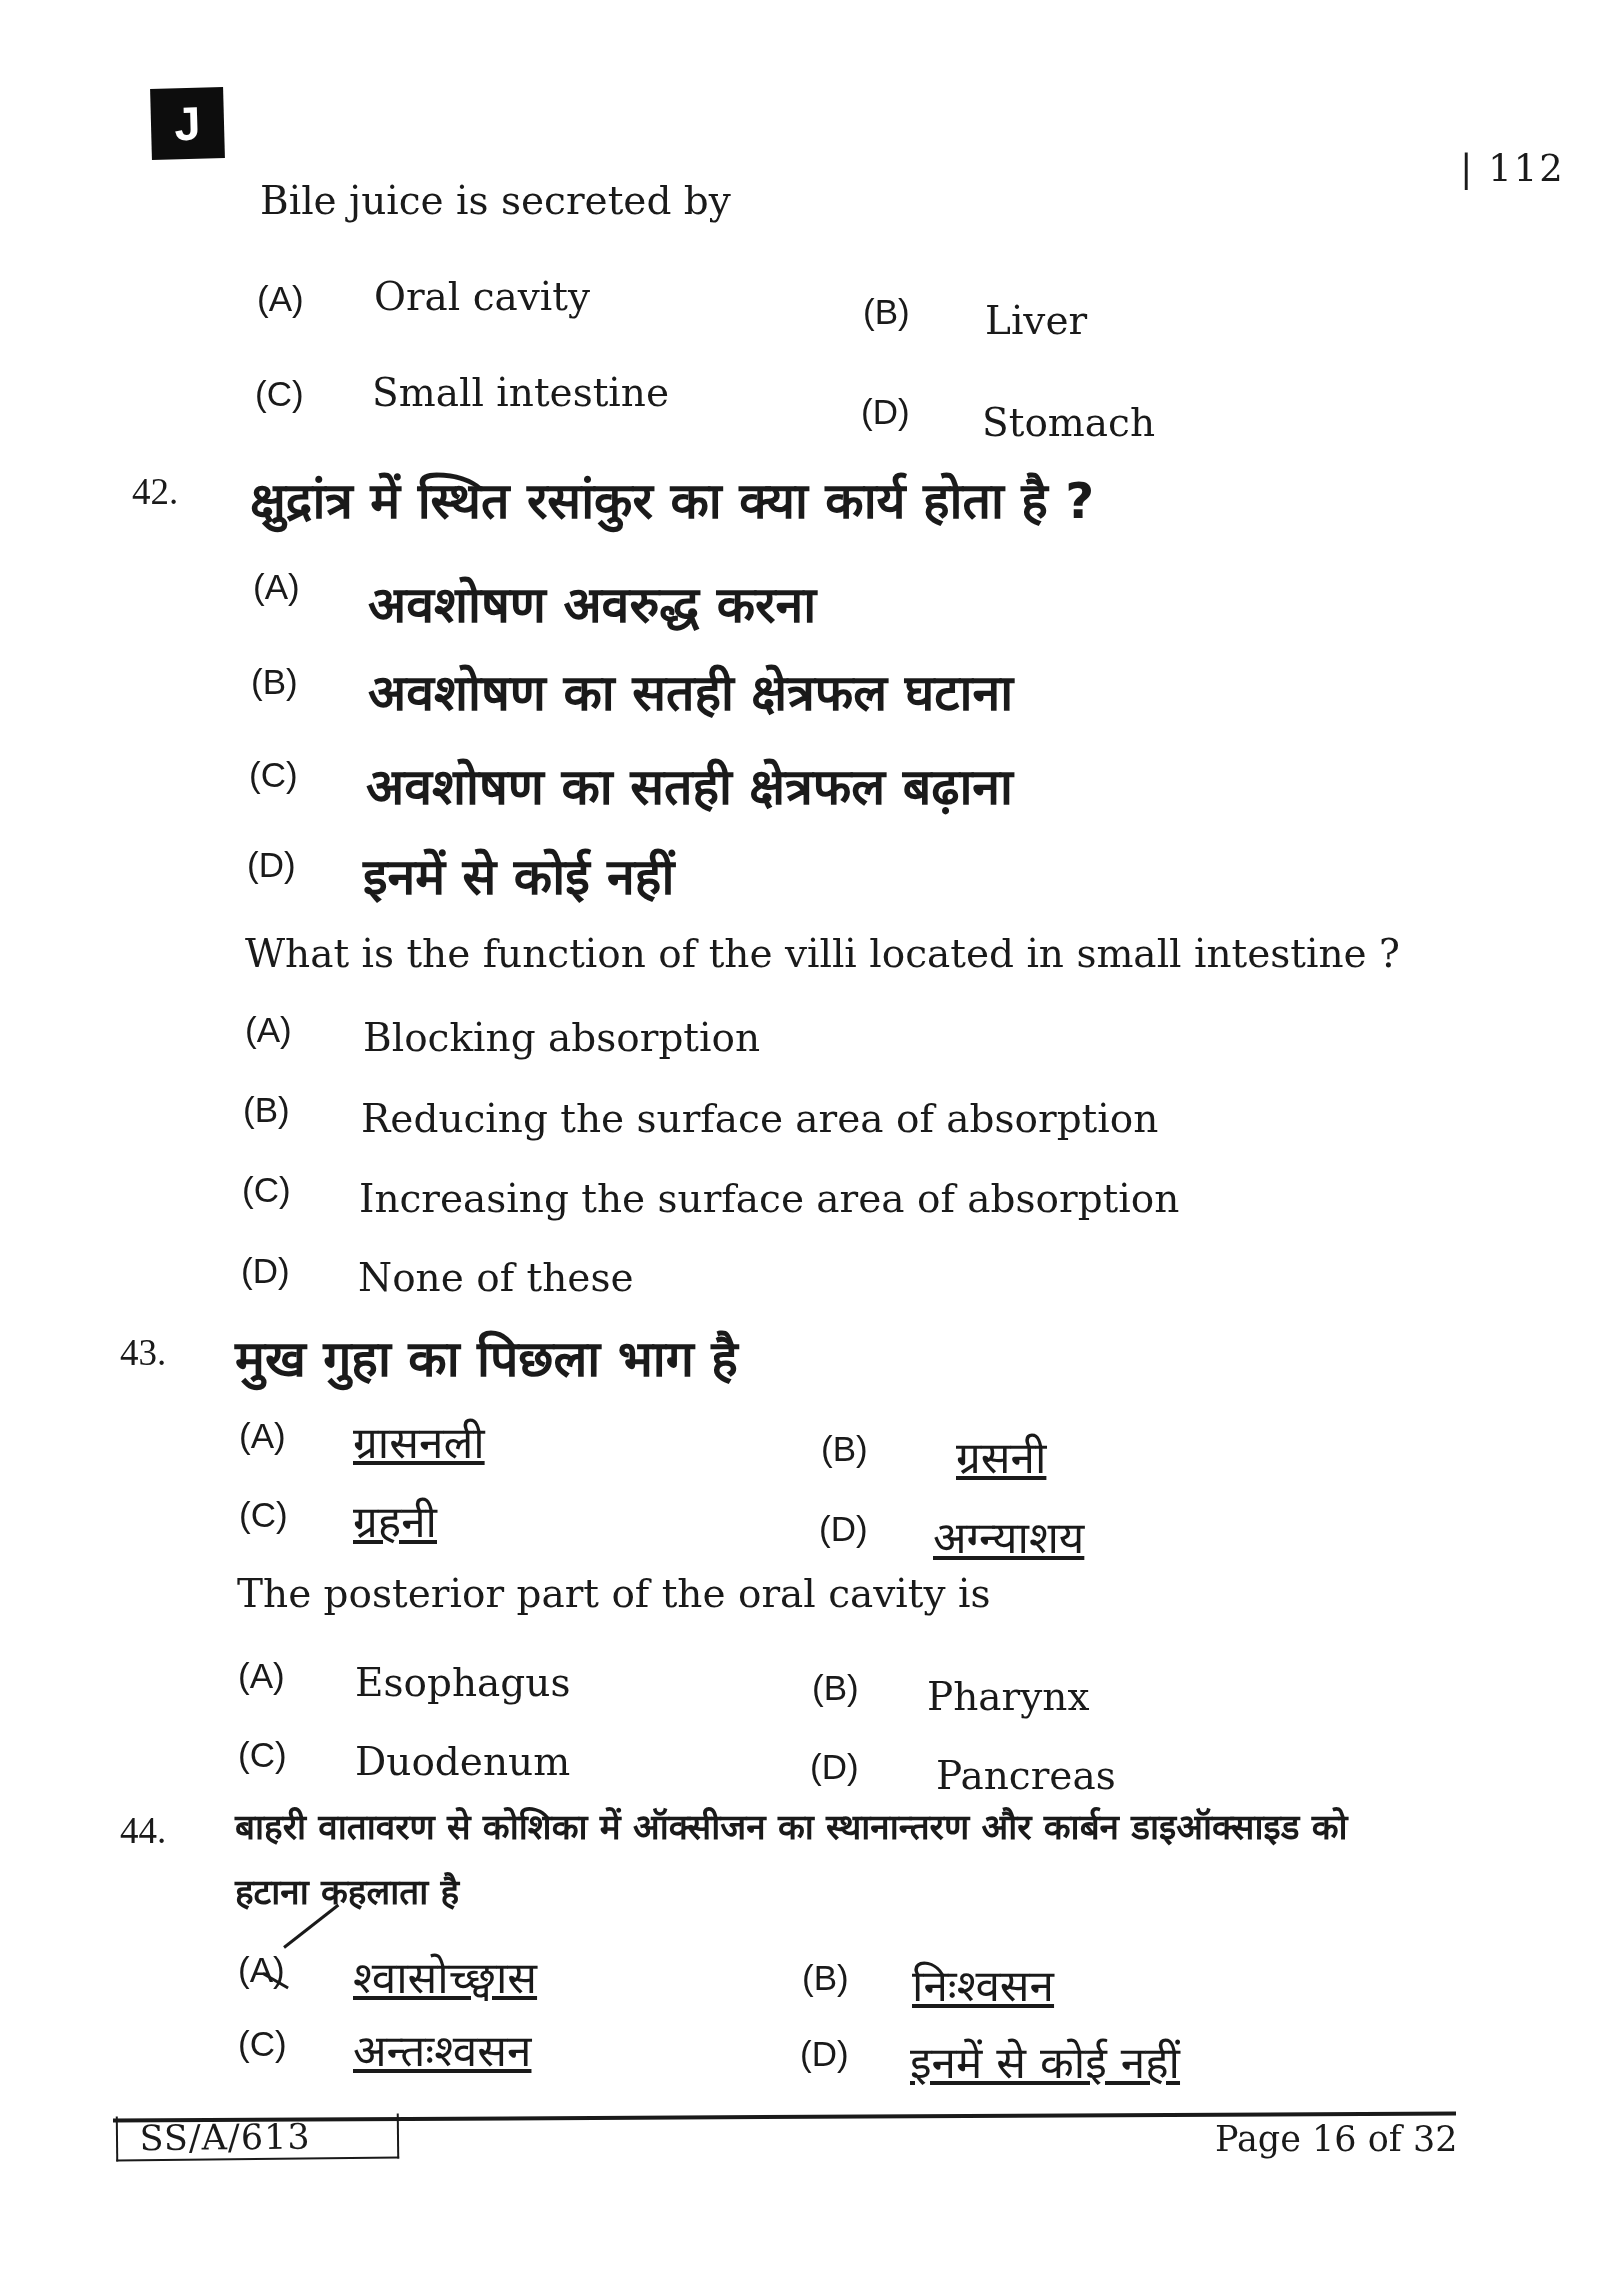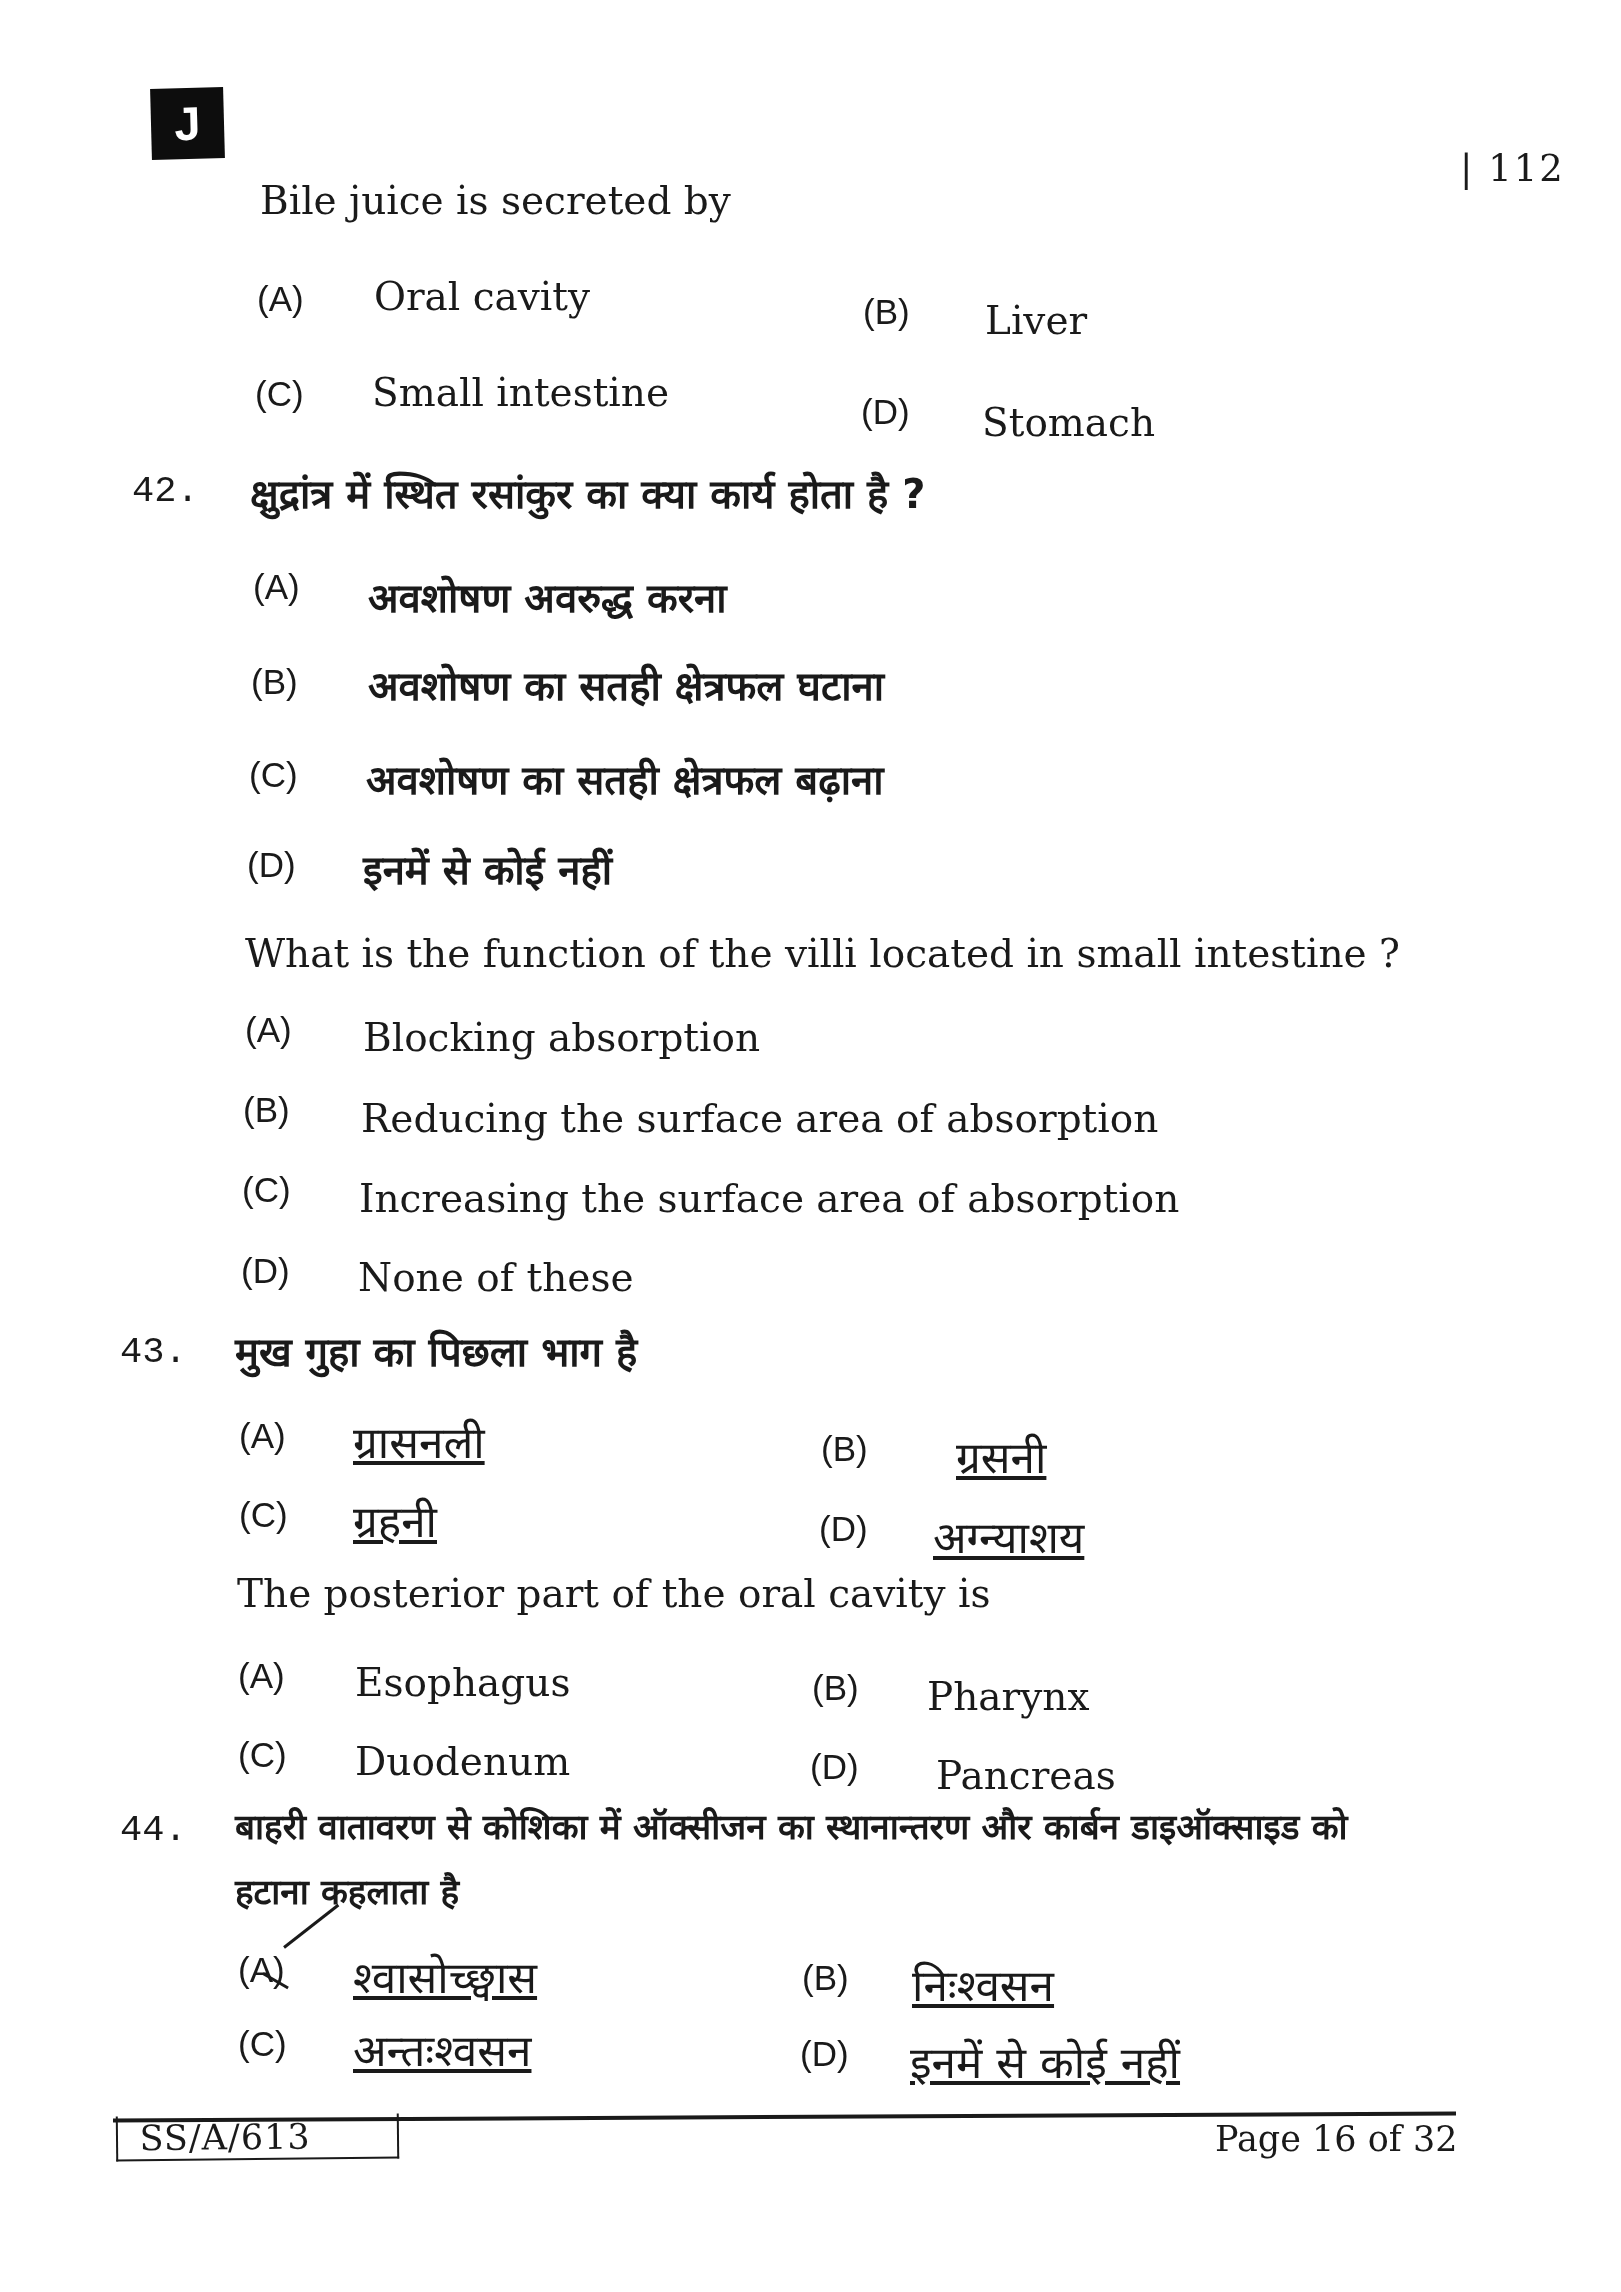--- a/index.html
+++ b/index.html
@@ -11,23 +11,23 @@
   .abs { position: absolute; white-space: nowrap; }
   .set-box {
     left: 151px; top: 88px; width: 73px; height: 71px;
     background: #0d0d0d; color: #ffffff;
     font-family: "Liberation Sans", sans-serif; font-weight: bold;
     font-size: 47px; line-height: 71px; text-align: center;
     transform: rotate(-1.5deg);
   }
   .page-marker { left: 1460px; top: 147px; font-size: 37px; letter-spacing: 2px; }
   .en { font-size: 39px; }
-  .hi { font-size: 40px; font-family: "DejaVu Sans", "Liberation Sans", sans-serif; font-weight: bold; }
+  .hi { font-size: 50px; font-family: "DejaVu Sans", "Liberation Sans", sans-serif; font-weight: bold; }
   .hi-light { font-size: 44px; font-family: "DejaVu Sans", "Liberation Sans", sans-serif; text-decoration: underline; }
-  .qnum { font-family: Liberation Mono, monospace; font-size: 37px; }
+  .qnum { font-family: Liberation Serif, serif; font-size: 37px; }
   .lbl { font-family: "Liberation Sans", sans-serif; font-size: 35px; }
   .footer-line {
     left: 113px; top: 2115px; width: 1343px; height: 3.9px; background: #1a1a1a;
     transform: rotate(-0.3deg);
   }
   .footer-box {
     left: 116px; top: 2115px; width: 257px; height: 43px;
     border-left: 2px solid #1a1a1a; border-right: 2.9px solid #1a1a1a;
     border-bottom: 2.9px solid #1a1a1a;
     font-size: 35px; line-height: 45px; padding-left: 21.6px; letter-spacing: 1px;

